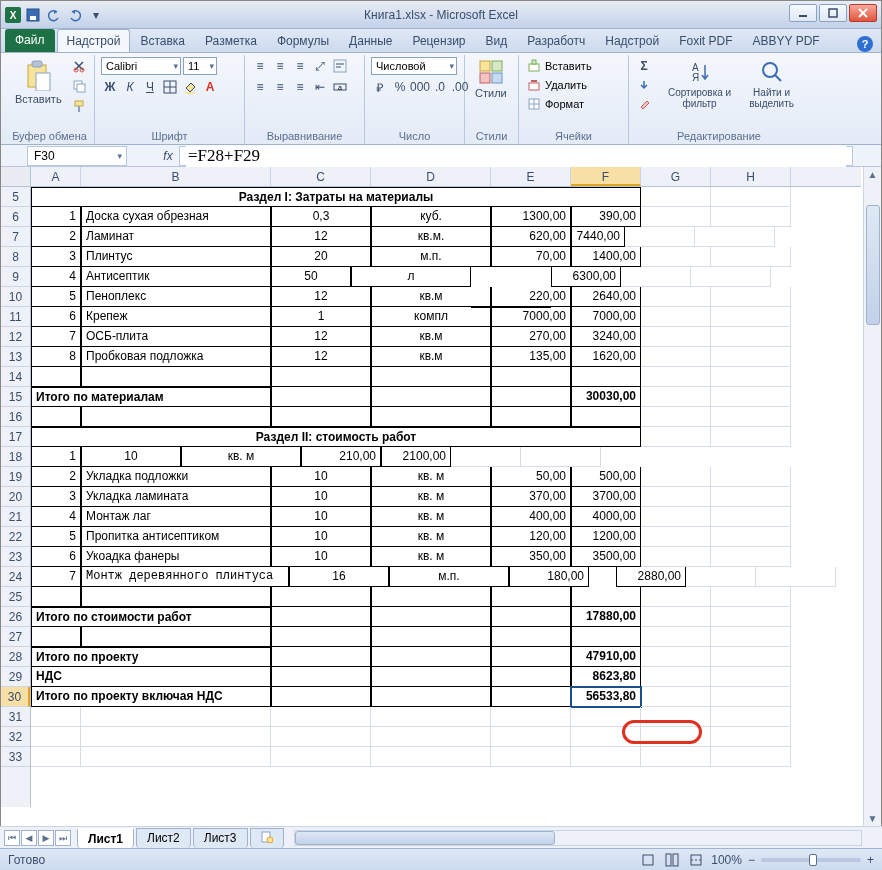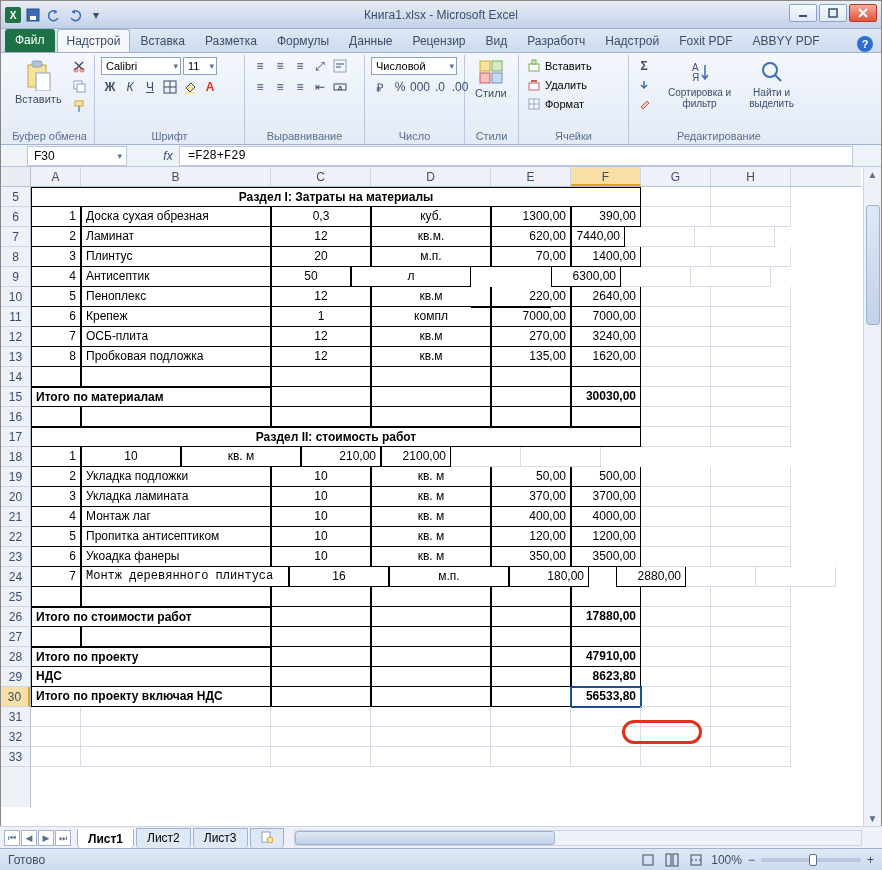--- a/index.html
+++ b/index.html
@@ -51,21 +51,21 @@
   .smallrow { display:flex; gap:2px; align-items:center; }
   .combo { height:18px; border:1px solid #8aa2c4; background:#fff; font-size:11px; padding:0 28px 0 4px; position:relative; display:inline-flex; align-items:center; }
   .combo::after { content:"▾"; position:absolute; right:2px; font-size:9px; color:#5c6f8e;}
   .btnlet { width:18px; height:18px; display:inline-flex; align-items:center; justify-content:center; font-size:12px; color:#3b4d6b;}
   
   .namefbar { height:22px; border-bottom:1px solid #b9c8df; display:flex; align-items:center; background:#eef3fa;}
   .namebox { width:100px; height:20px; border:1px solid #b9c8df; background:#fff; margin-left:26px; display:flex; align-items:center; padding:0 20px 0 6px; font-size:12px; position:relative;}
   .namebox::after{content:"▾"; position:absolute; right:4px; font-size:9px; color:#5c6f8e;}
   .fx { width:22px; text-align:center; font-style:italic; font-size:12px; color:#3b4d6b; margin-left:30px;}
   .formula-wrap { flex:1; height:20px; border:1px solid #b9c8df; background:#fff; display:flex; align-items:center; padding:0 6px; margin-right:28px; position:relative;}
-  .formula-wrap input { border:none; outline:none; width:100%; font-size:12px; font-family:Liberation Mono, monospace;}
+  .formula-wrap input { border:none; outline:none; width:100%; font-size:17px; font-family:Liberation Serif, serif;}
   .hl-red { position:absolute; border:3px solid #e03020; border-radius:10px; pointer-events:none; }
   .hl-formula { left:214px; top:168px; width:90px; height:26px; }
   
   .gridwrap { position:relative; height:660px; overflow:hidden; background:#fff;}
   .corner { position:absolute; left:0; top:0; width:30px; height:20px; background:#e9edf3; border-right:1px solid #b7c2d3; border-bottom:1px solid #b7c2d3;}
   .colhdrs { position:absolute; left:30px; top:0; right:20px; height:20px; display:flex; background:#eef2f8; border-bottom:1px solid #b7c2d3;}
   .colhdr { border-right:1px solid #ccd5e3; text-align:center; font-size:12px; color:#3b4d6b; line-height:20px;}
   .colhdr.sel { background:#f7dfa6; border-bottom:2px solid #e1a325;}
   .rowhdrs { position:absolute; left:0; top:20px; width:30px; bottom:20px; background:#eef2f8; border-right:1px solid #b7c2d3;}
   .rowhdr { height:20px; border-bottom:1px solid #ccd5e3; text-align:center; font-size:12px; color:#3b4d6b; line-height:20px;}

